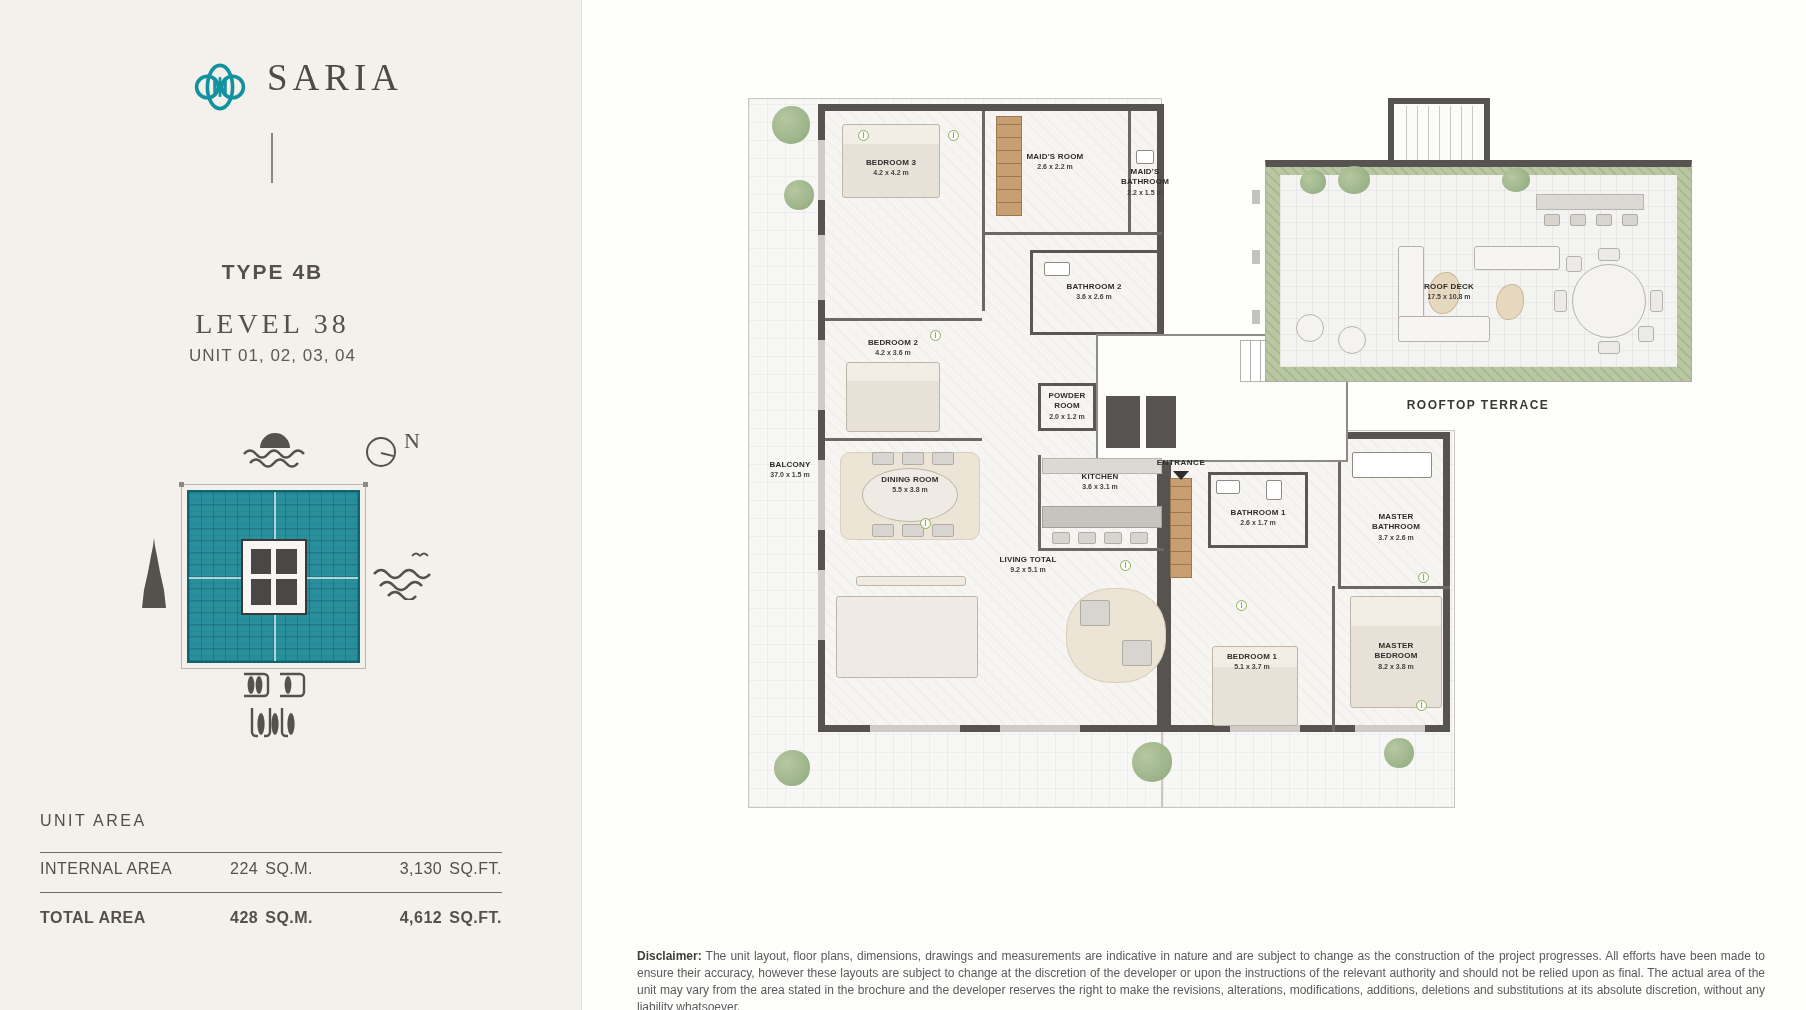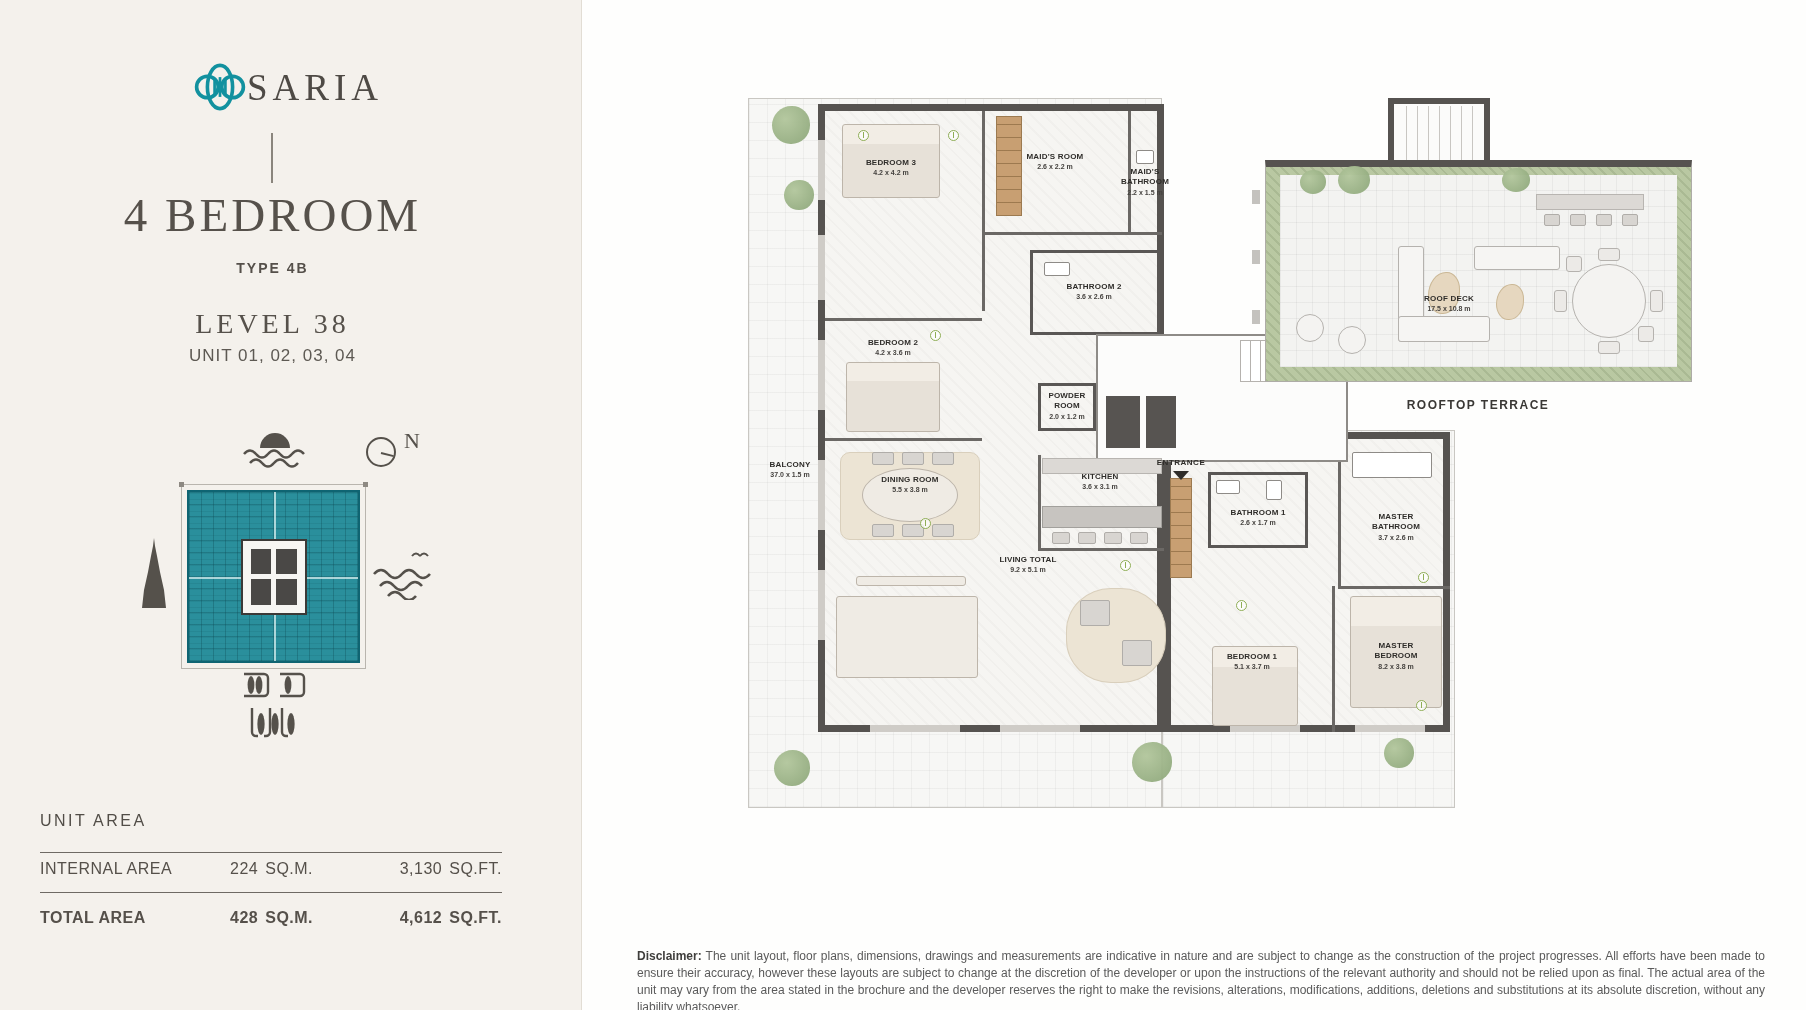--- a/index.html
+++ b/index.html
@@ -6,27 +6,27 @@
   html,body { background:#ffffff; }
   #page {
     position:relative; width:1806px; height:1010px; overflow:hidden;
     background:#fefefd; font-family:"Liberation Sans", sans-serif; color:#55504a;
   }
   
   #sidebar {
     position:absolute; left:0; top:0; width:582px; height:1010px;
     background:#f4f1ec; border-right:1px solid #e2ddd4;
   }
-  .logo-row { position:absolute; left:193px; top:56px; display:flex; align-items:center; gap:0; }
+  .logo-row { position:absolute; left:193px; top:56px; display:flex; align-items:flex-start; gap:20px; }
   .brand-name { font-family:"Liberation Serif", serif; font-size:37px; letter-spacing:5px; color:#4e4a45; }
   .v-divider { position:absolute; left:271px; top:133px; width:2px; height:50px; background:#8a857d; }
   .h-title { position:absolute; left:0; top:188px; width:545px; text-align:center;
     font-family:"Liberation Serif", serif; font-size:47px; letter-spacing:3px; color:#56514b; font-weight:400; }
   .h-type { position:absolute; left:0; top:260px; width:545px; text-align:center;
-    font-size:14px; font-weight:700; letter-spacing:2px; color:#55504a; }
+    font-size:21px; font-weight:700; letter-spacing:2px; color:#55504a; }
   .h-level { position:absolute; left:0; top:308px; width:545px; text-align:center;
     font-family:"Liberation Serif", serif; font-size:28px; letter-spacing:4px; color:#56514b; }
   .h-units { position:absolute; left:0; top:346px; width:545px; text-align:center;
     font-size:17px; letter-spacing:1px; color:#5d5953; }
   .compass { position:absolute; left:366px; top:437px; width:30px; height:30px;
     border:2px solid #55514b; border-radius:50%; }
   .compass::after { content:""; position:absolute; left:13px; top:13px; width:13px; height:2px;
     background:#55514b; transform:rotate(14deg); transform-origin:left center; }
   .north-label { position:absolute; left:404px; top:428px; font-size:22px; color:#55514b;
     font-family:"Liberation Serif", serif; }
@@ -142,21 +142,20 @@
           <line x1="24" y1="24" x2="24" y2="42" stroke-width="3"></line>
           <line x1="30" y1="22" x2="30" y2="44" stroke-width="3"></line>
           <line x1="36" y1="24" x2="36" y2="42" stroke-width="3"></line>
         </g>
       </svg>
       <div class="brand-name">SARIA</div>
     </div>
 
     <div class="v-divider"></div>
 
-    <div class="h-title">4 BEDROOM</div>
     <div class="h-type">TYPE 4B</div>
     <div class="h-level">LEVEL 38</div>
     <div class="h-units">UNIT 01, 02, 03, 04</div>
 
     <svg class="icon" style="left:242px; top:430px;" width="66" height="44" viewBox="0 0 66 44">
       <path d="M18 18 a15 15 0 0 1 30 0 Z" fill="#55514b"></path>
       <path d="M2 24 q6 -7 12 0 q6 7 12 0 q6 -7 12 0 q6 7 12 0 q6 -7 12 0" fill="none" stroke="#55514b" stroke-width="2.5"></path>
       <path d="M8 33 q6 -7 12 0 q6 7 12 0 q6 -7 12 0 q6 7 12 0" fill="none" stroke="#55514b" stroke-width="2.5"></path>
     </svg>
 
@@ -363,20 +362,20 @@
     <div class="rt-chair" style="left:1554px; top:290px; width:13px; height:22px;"></div>
     <div class="rt-chair" style="left:1650px; top:290px; width:13px; height:22px;"></div>
     <div class="rt-chair" style="left:1566px; top:256px; width:16px; height:16px;"></div>
     <div class="rt-chair" style="left:1638px; top:326px; width:16px; height:16px;"></div>
     <div class="rt-circle" style="left:1296px; top:314px; width:28px; height:28px;"></div>
     <div class="rt-circle" style="left:1338px; top:326px; width:28px; height:28px;"></div>
     <div class="edge-tick" style="left:1252px; top:190px;"></div>
     <div class="edge-tick" style="left:1252px; top:250px;"></div>
     <div class="edge-tick" style="left:1252px; top:310px;"></div>
 
-    <div class="room-label" style="left:1449px; top:304px; z-index:40;">
+    <div class="room-label" style="left:1449px; top:292px; z-index:40;">
       <span>ROOF DECK</span><span class="dims">17.5 x 10.8 m</span></div>
     <div class="rt-caption">ROOFTOP TERRACE</div>
   </div>
 
   <p class="disclaimer"><b>Disclaimer:</b><span> The unit layout, floor plans, dimensions, drawings and measurements are indicative in nature and are subject to change as the construction of the project progresses. All efforts have been made to ensure their accuracy, however these layouts are subject to change at the discretion of the developer or upon the instructions of the relevant authority and should not be relied upon as final. The actual area of the unit may vary from the area stated in the brochure and the developer reserves the right to make the revisions, alterations, modifications, additions, deletions and substitutions at its absolute discretion, without any liability whatsoever.</span></p>
 
 </div>
 
 </body></html>

